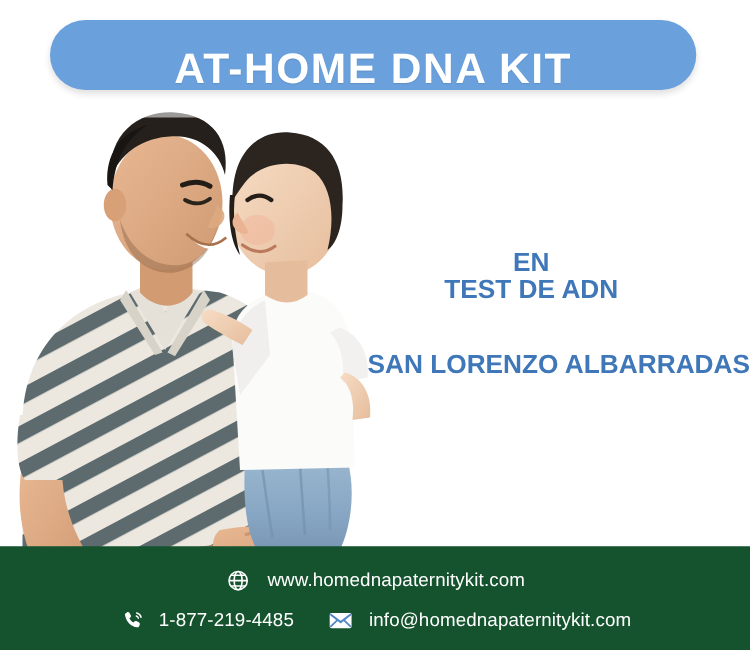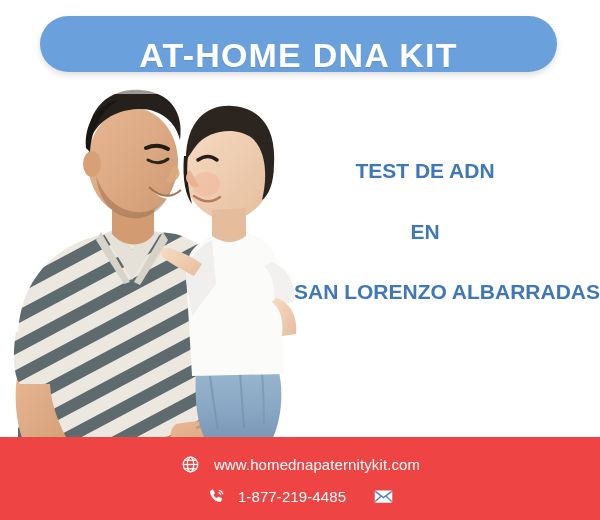--- a/index.html
+++ b/index.html
@@ -78,21 +78,21 @@
     text-align: center;
     position: relative;
     left: 22px;
   }
 
   
   .footer-band {
     position: absolute;
     left: 0; bottom: 0;
     width: 600px; height: 83px;
-    background: #ef4444;
+    background: #14532d;
     color: #ffffff;
   }
   .footer-row {
     display: flex;
     align-items: center;
     justify-content: center;
     white-space: nowrap;
   }
   .footer-row-1 { margin-top: 16px; }
   .footer-row-2 { margin-top: 10px; gap: 26px; }
@@ -216,22 +216,22 @@
         <path d="M 194 112 q 14 10 26 1" stroke="#b97b5c" stroke-width="2.5" fill="none" stroke-linecap="round"></path>
 
         <path d="M 212 126 L 212 152 q 18 12 34 0 L 246 124 Z" fill="#e6bd9c"></path>
 
         <rect x="0" y="0" width="320" height="10" fill="#ffffff" opacity="0.55"></rect>
       </g>
     </svg>
   </div>
 
   <div class="headline-block">
+    <div class="headline-line headline-2">EN</div>
     <div class="headline-line headline-1">TEST DE ADN</div>
-    <div class="headline-line headline-2">EN</div>
     <div class="headline-line headline-3">SAN LORENZO ALBARRADAS</div>
   </div>
 
   <div class="footer-band">
 
     <div class="footer-row footer-row-1">
       <div class="footer-item">
         <span class="footer-icon">
           <svg width="19" height="19" viewBox="0 0 24 24" fill="none" stroke="#ffffff" stroke-width="1.6">
             <circle cx="12" cy="12" r="9.2"></circle>
@@ -258,18 +258,19 @@
       </div>
 
       <div class="footer-item">
         <span class="footer-icon">
           <svg width="21" height="21" viewBox="0 0 24 24">
             <rect x="2" y="5" width="20" height="14" rx="1.6" fill="#ffffff"></rect>
             <path d="M2.6 6.2 L12 13.4 L21.4 6.2" stroke="#5186c4" stroke-width="1.8" fill="none" stroke-linejoin="round"></path>
             <path d="M2.6 17.8 L9 11.6 M21.4 17.8 L15 11.6" stroke="#5186c4" stroke-width="1.6" fill="none"></path>
           </svg>
         </span>
+        <span class="footer-text">info@homednapaternitykit.com</span>
       </div>
     </div>
 
   </div>
 
 </div>
 
 </body></html>

